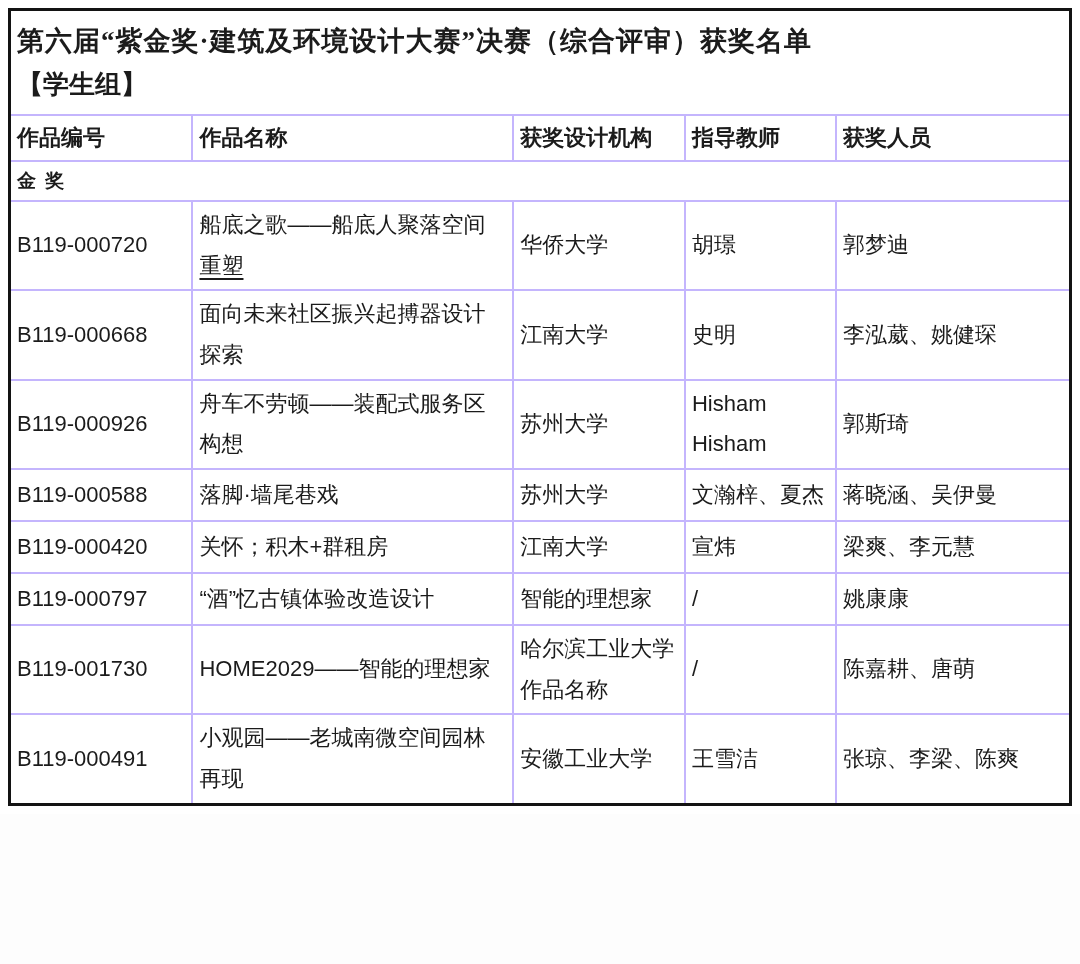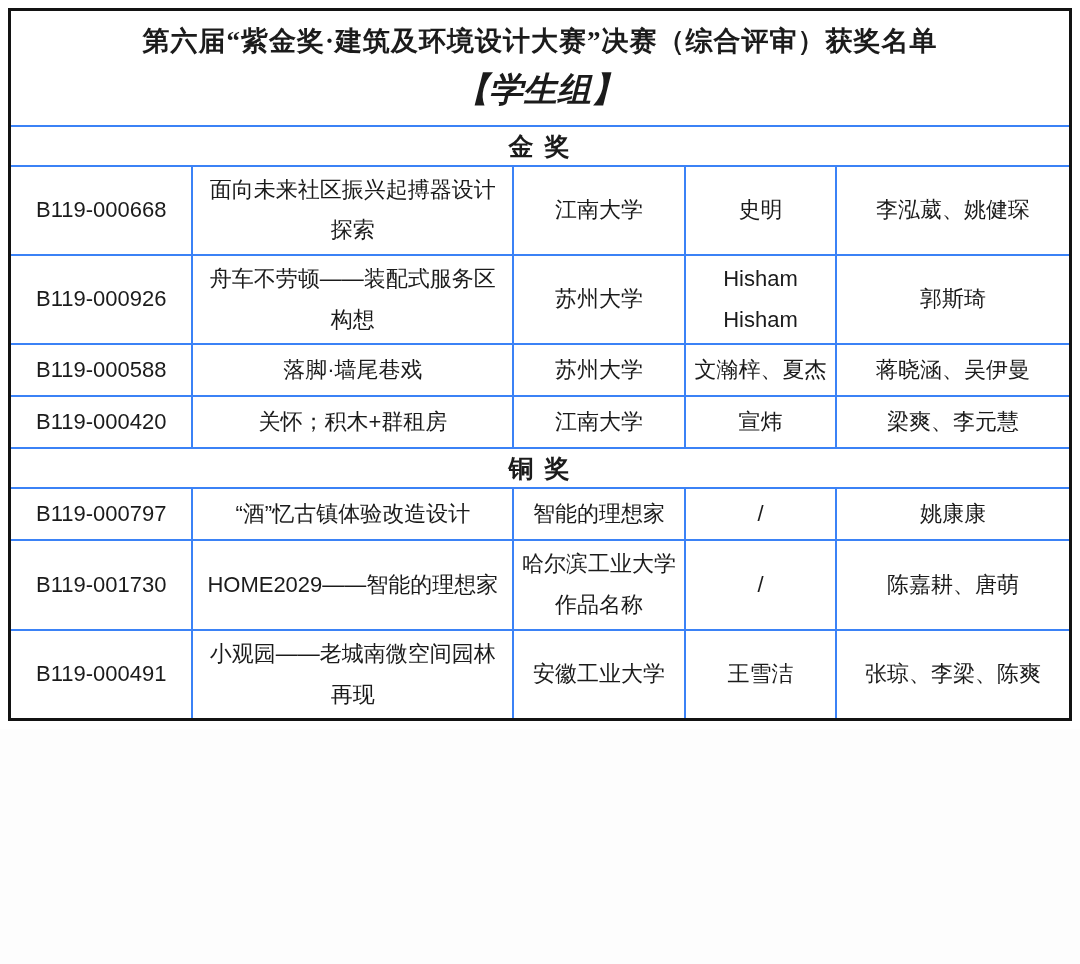--- a/index.html
+++ b/index.html
@@ -14,46 +14,46 @@
     padding: 8px;
     background: #ffffff;
   }
   table.awards {
     width: 100%;
     border-collapse: collapse;
     border: 3px solid #131313;
     table-layout: fixed;
   }
   th, td {
-    border: 2px solid #3b82f6;
-    text-align: center;
+    border: 2px solid #c4b5fd;
+    text-align: left;
     vertical-align: middle;
     padding: 3px 6px;
     overflow: hidden;
   }
   .col-id   { width: 178px; }
   .col-title{ width: 312px; }
   .col-org  { width: 167px; }
   .col-tea  { width: 147px; }
   .col-win  { width: 228px; }
   .title-cell {
     font-family: "Liberation Serif", "DejaVu Serif", serif;
     font-weight: bold;
     padding: 10px 6px 12px 6px;
   }
   .title-line1 { font-size: 27px; line-height: 1.55; letter-spacing: 1px; }
-  .title-line2 { font-size: 34px; line-height: 1.35; margin-top: 4px; font-style: italic; }
+  .title-line2 { font-size: 26px; line-height: 1.35; margin-top: 4px; }
   .head-row th {
     font-size: 22px;
     font-weight: bold;
     height: 38px;
     line-height: 1.2;
   }
   .section-row td {
-    font-size: 25px;
+    font-size: 19px;
     font-weight: bold;
     height: 32px;
     line-height: 1.2;
     letter-spacing: 2px;
   }
   .data-row td {
     font-size: 22px;
     line-height: 1.85;
     height: 44px;
   }
@@ -74,24 +74,38 @@
       <col class="col-tea">
       <col class="col-win">
     </colgroup>
     <thead>
       <tr>
         <th colspan="5" class="title-cell">
           <div class="title-line1">第六届“紫金奖·建筑及环境设计大赛”决赛（综合评审）获奖名单</div>
           <div class="title-line2">【学生组】</div>
         </th>
       </tr>
+      <tr class="head-row">
+        <th>作品编号</th>
+        <th>作品名称</th>
+        <th>获奖设计机构</th>
+        <th>指导教师</th>
+        <th>获奖人员</th>
+      </tr>
     </thead>
     <tbody id="tbody">
         <tr class="section-row">
           <td colspan="5">金 奖</td>
+        </tr>
+        <tr class="data-row">
+          <td>B119-000720</td>
+          <td>船底之歌——船底人聚落空间<span class="u-part">重塑</span></td>
+          <td>华侨大学</td>
+          <td>胡璟</td>
+          <td>郭梦迪</td>
         </tr>
         <tr class="data-row">
           <td>B119-000668</td>
           <td>面向未来社区振兴起搏器设计探索</td>
           <td>江南大学</td>
           <td>史明</td>
           <td>李泓葳、姚健琛</td>
         </tr>
         <tr class="data-row">
           <td>B119-000926</td>
@@ -107,23 +121,20 @@
           <td>文瀚梓、夏杰</td>
           <td>蒋晓涵、吴伊曼</td>
         </tr>
         <tr class="data-row">
           <td>B119-000420</td>
           <td>关怀；积木+群租房</td>
           <td>江南大学</td>
           <td>宣炜</td>
           <td>梁爽、李元慧</td>
         </tr>
-        <tr class="section-row">
-          <td colspan="5">铜 奖</td>
-        </tr>
         <tr class="data-row">
           <td>B119-000797</td>
           <td>“酒”忆古镇体验改造设计</td>
           <td>智能的理想家</td>
           <td>/</td>
           <td>姚康康</td>
         </tr>
         <tr class="data-row">
           <td>B119-001730</td>
           <td>HOME2029——智能的理想家</td>

